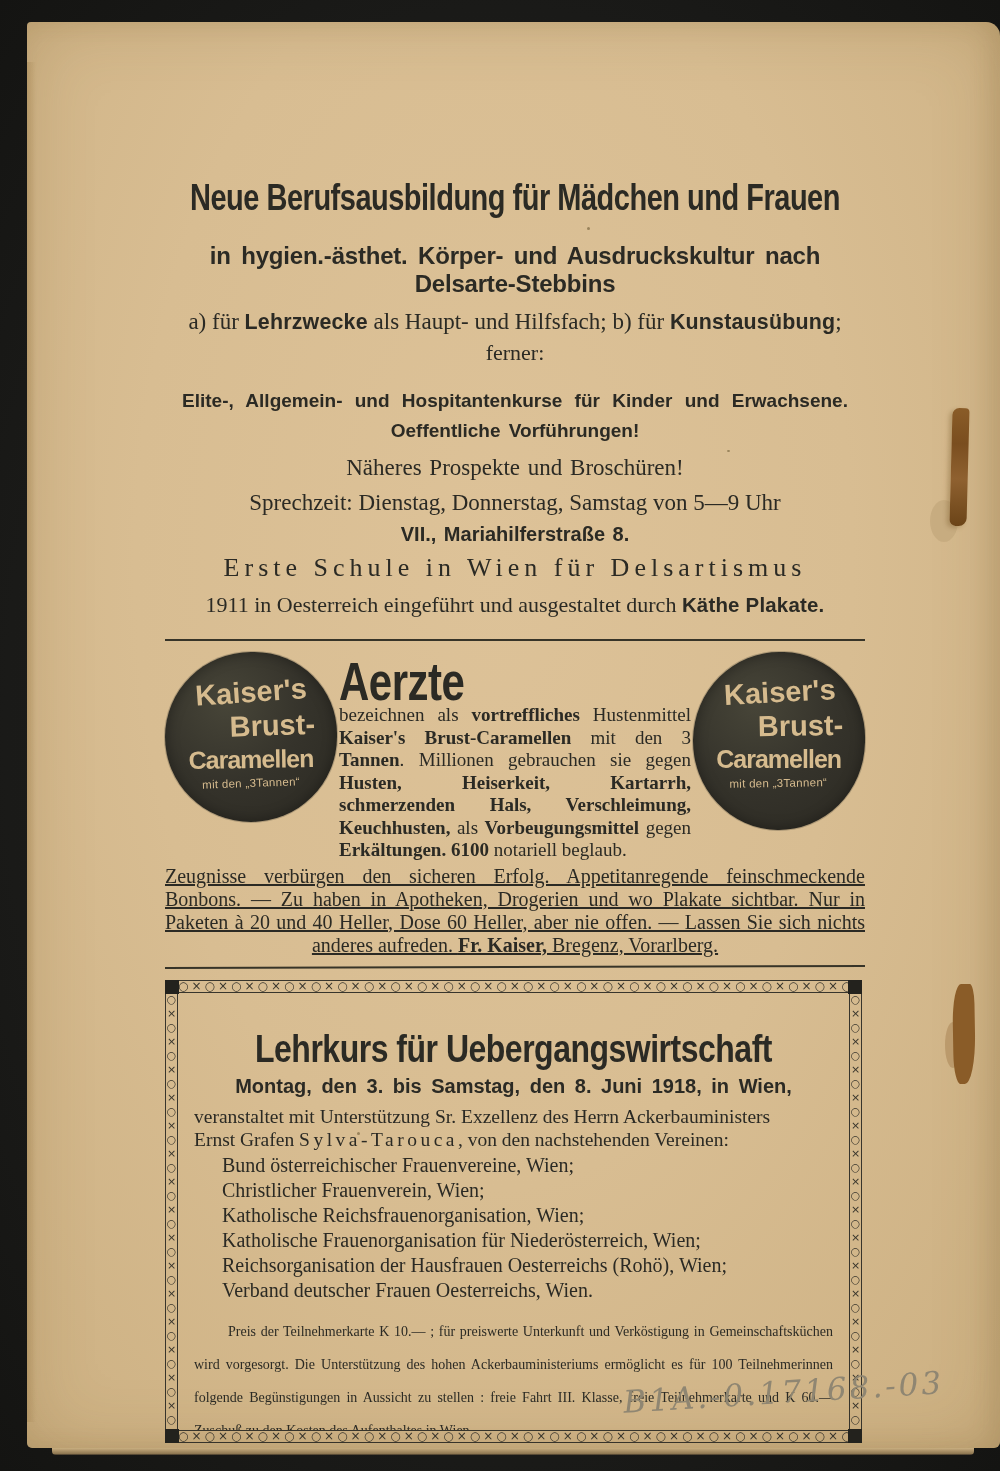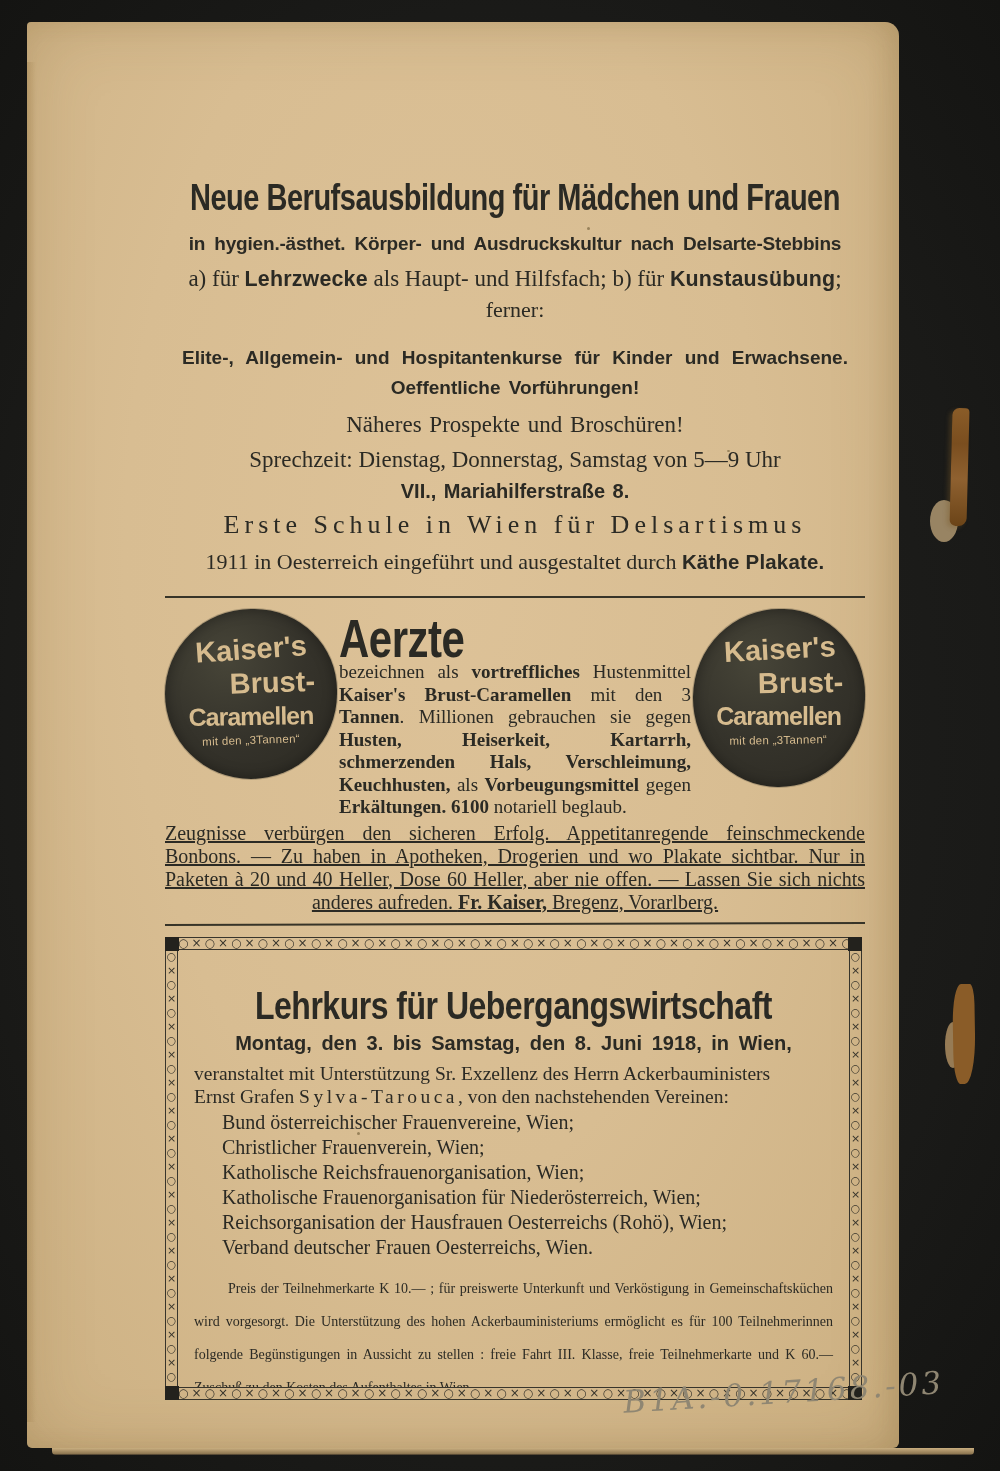--- a/index.html
+++ b/index.html
@@ -6,21 +6,21 @@
   html,body{margin:0;padding:0;}
   body{
     width:1000px;height:1471px;position:relative;overflow:hidden;
     background:#1b1b19;
     font-family:"Liberation Serif",serif;color:#2b2a24;
   }
   .backdrop{position:absolute;inset:0;background:
     radial-gradient(ellipse at 50% 50%, #222220 0%, #1a1a18 70%, #141412 100%);}
   
   .paper{
-    position:absolute;left:27px;top:22px;width:872px;height:1426px;
+    position:absolute;left:27px;top:22px;width:973px;height:1426px;
     background:radial-gradient(ellipse at 48% 38%, #ddc298 0%, #d8bd92 50%, #cdb183 95%);
     border-radius:4px 14px 6px 5px;
     box-shadow:inset 0 0 70px rgba(110,78,28,.20), inset -10px 0 22px rgba(100,70,25,.12);
   }
   .stack-edge{position:absolute;left:52px;top:1448px;width:922px;height:7px;
     background:linear-gradient(180deg,#c9ae80 0%,#8f7852 80%,#3a3126 100%);
     border-radius:0 0 4px 4px;}
   .left-stack{position:absolute;left:0;top:40px;width:9px;height:1360px;
     background:linear-gradient(90deg,rgba(170,140,90,.55),rgba(0,0,0,0));}
   .speckle{position:absolute;border-radius:50%;background:#6d5a36;opacity:.6;}
@@ -29,21 +29,21 @@
   .content{position:absolute;left:138px;top:0;width:700px;}
   .sans{font-family:"Liberation Sans",sans-serif;}
   .bold{font-weight:700;}
   .center{text-align:center;}
   .condensed{display:inline-block;transform:scaleY(1.28);transform-origin:center top;letter-spacing:-.5px;}
   .segs .b{font-weight:700;}
   .sans-b .b{font-family:"Liberation Sans",sans-serif;font-size:.93em;letter-spacing:.2px;}
 
   
   .dl-headline{margin-top:152px;font-size:29px;line-height:36px;}
-  .dl-sub{margin-top:23px;font-size:19px;letter-spacing:-.2px;word-spacing:4px;}
+  .dl-sub{margin-top:32px;font-size:24px;letter-spacing:-.2px;word-spacing:4px;}
   .dl-options{margin-top:11px;font-size:23px;}
   .dl-ferner{margin-top:5px;font-size:22px;}
   .dl-courses{margin-top:24px;font-size:19px;word-spacing:7px;}
   .dl-public{margin-top:8px;font-size:19px;word-spacing:3px;}
   .dl-info{margin-top:13px;font-size:23px;word-spacing:2px;}
   .dl-hours{margin-top:9px;font-size:23px;}
   .dl-address{margin-top:7px;font-size:20px;word-spacing:2px;text-align:center;}
   .dl-school{margin-top:7px;font-size:26px;font-weight:400;letter-spacing:5px;}
   .dl-founded{margin-top:9px;font-size:22px;}
 

